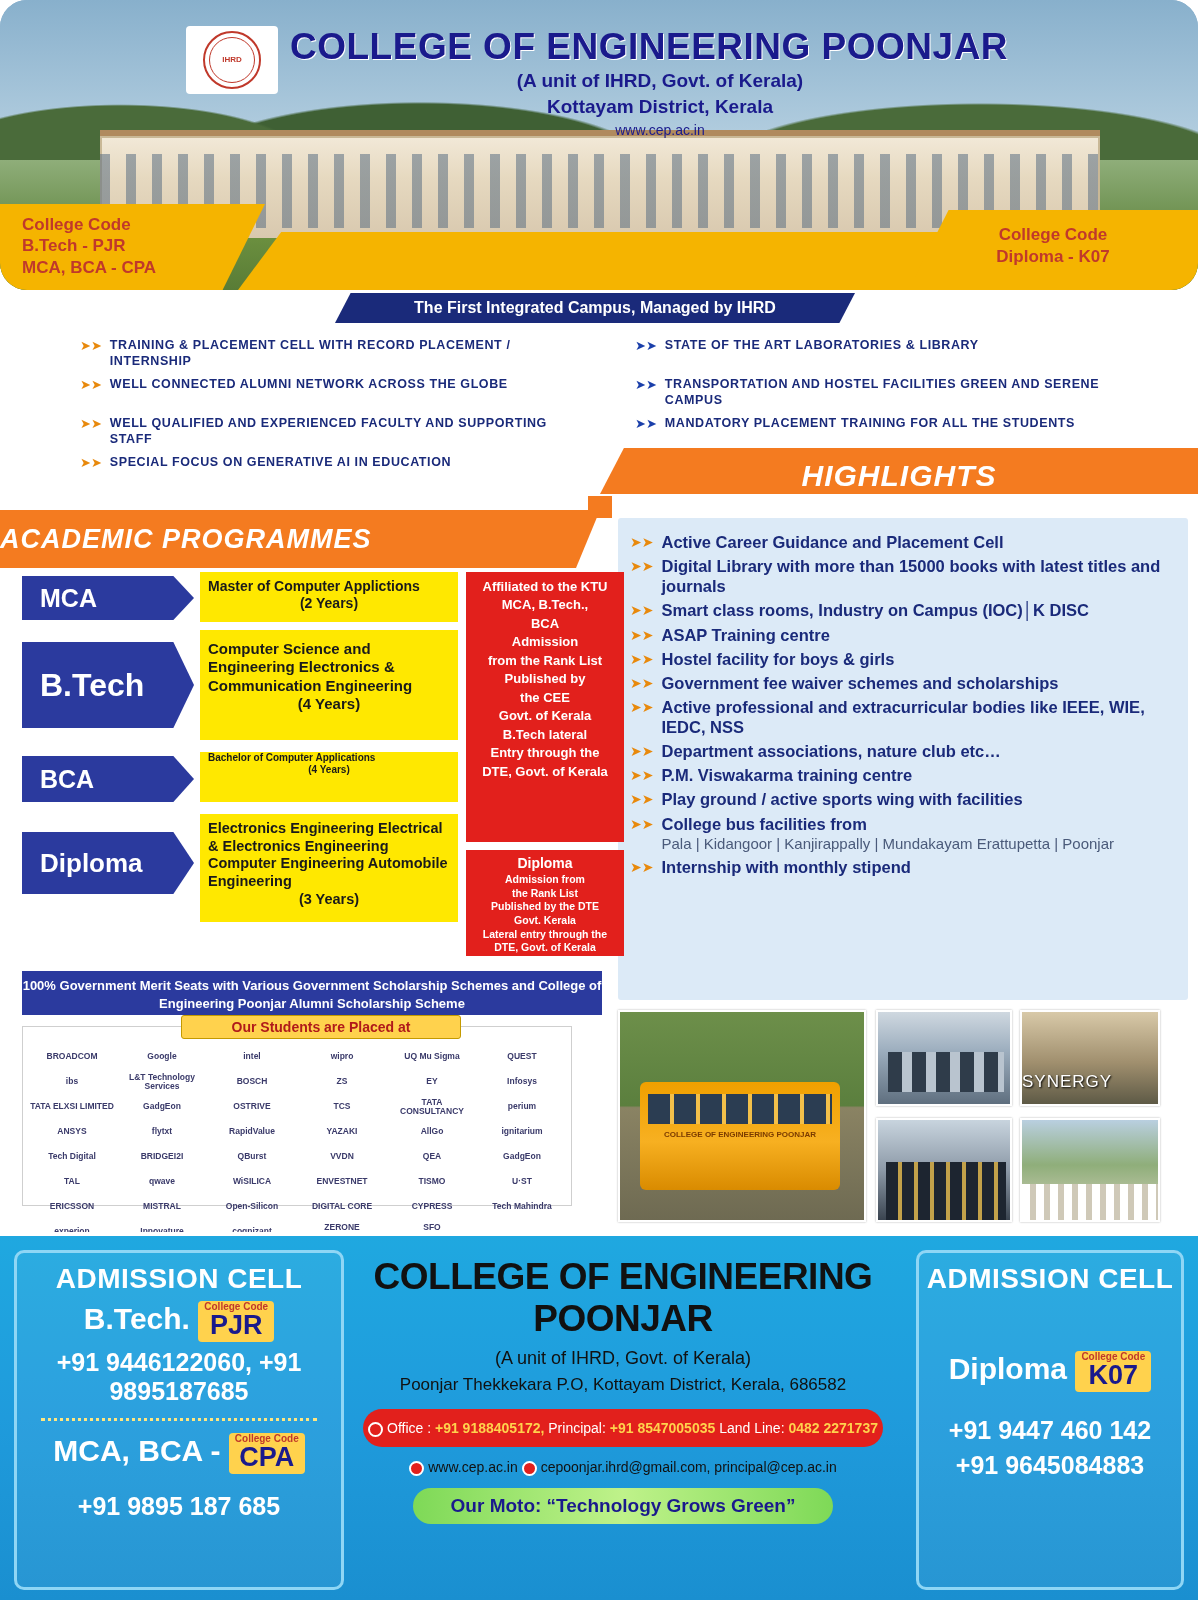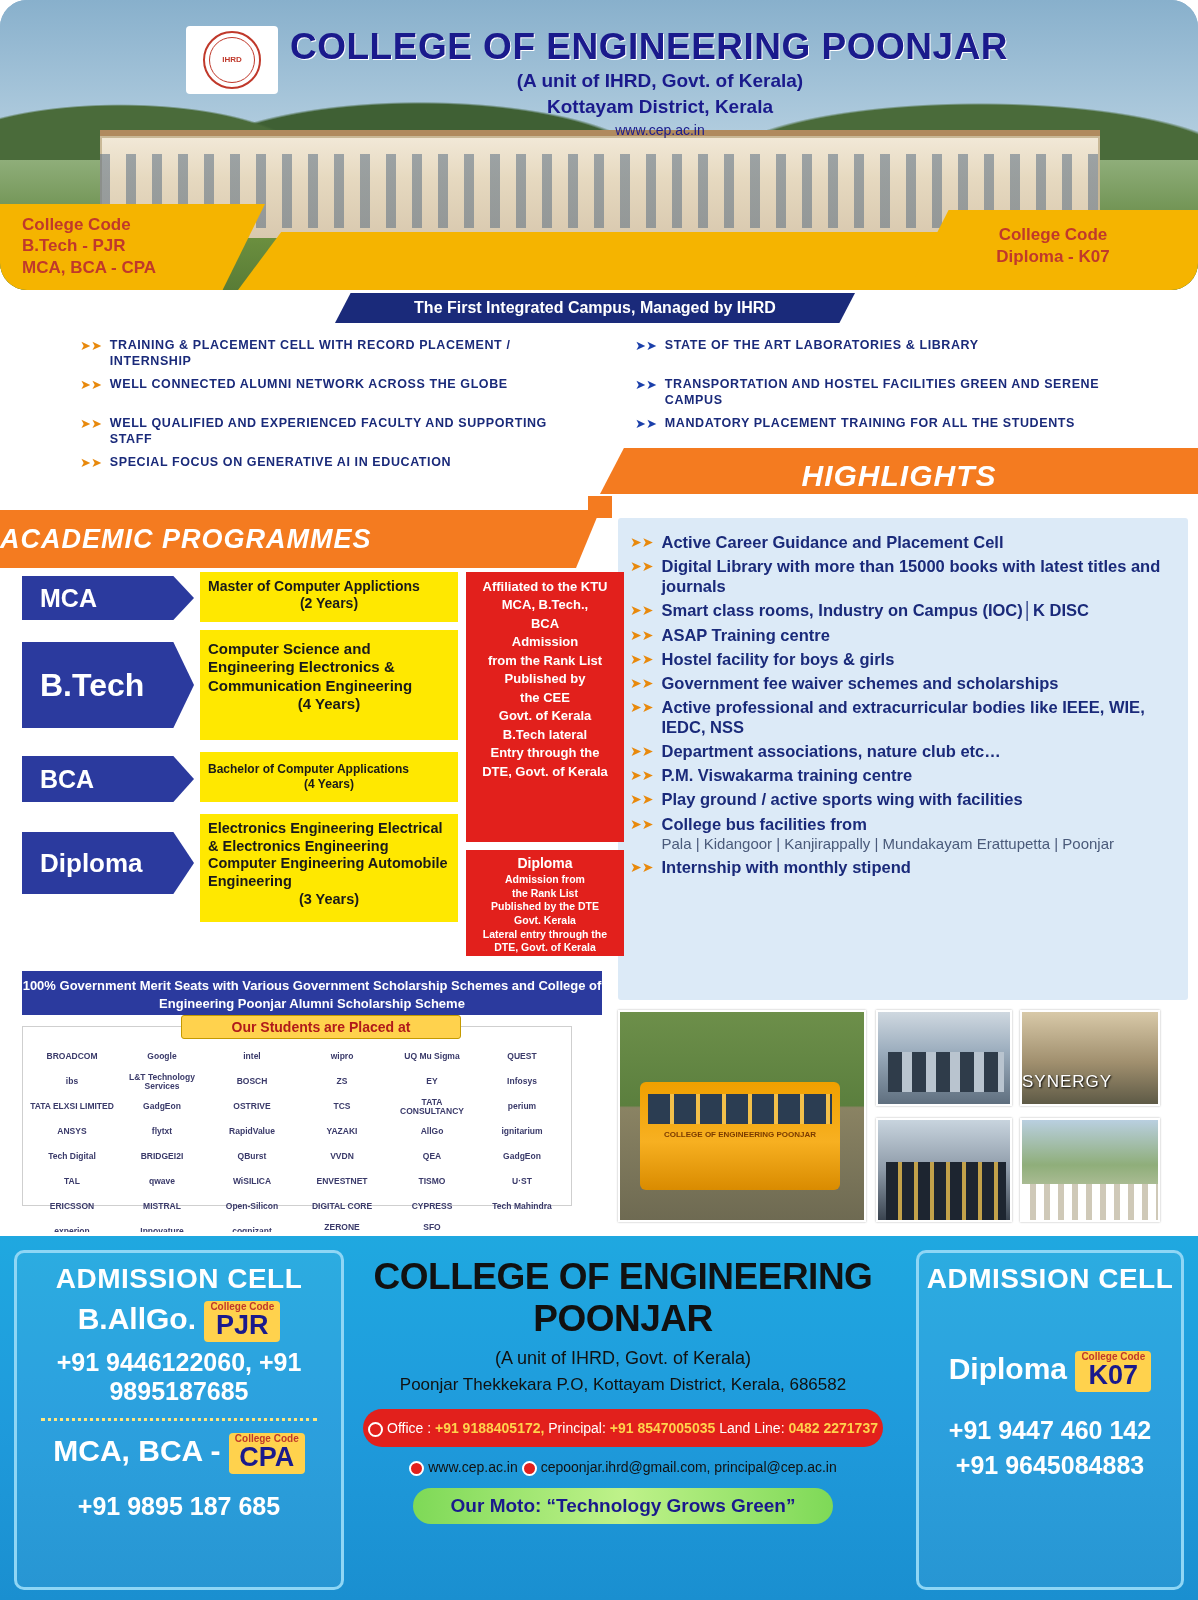--- a/index.html
+++ b/index.html
@@ -404,21 +404,21 @@
   <div class="prog-row" style="height:116px;">
     <div class="prog-tag" style="height:86px; top:12px; font-size:32px;">B.Tech</div>
     <div class="prog-desc" style="height:110px; font-size:15px; padding-top:10px;">
       <div>Computer Science and Engineering Electronics &amp; Communication Engineering</div>
       <div style="text-align:center;">(4 Years)</div>
     </div>
   </div>
 
   <div class="prog-row" style="height:56px;">
     <div class="prog-tag" style="height:46px; top:4px; font-size:25px;">BCA</div>
-    <div class="prog-desc" style="height:50px; font-size:12px; padding-top:10px;">
+    <div class="prog-desc" style="height:50px; font-size:10px; padding-top:0;">
       <div>Bachelor of Computer Applications</div>
       <div style="text-align:center;">(4 Years)</div>
     </div>
   </div>
 
   <div class="prog-row" style="height:110px;">
     <div class="prog-tag" style="height:62px; top:18px; font-size:26px;">Diploma</div>
     <div class="prog-desc" style="height:108px; font-size:14.5px;">
       <div>Electronics Engineering Electrical &amp; Electronics Engineering Computer Engineering Automobile Engineering</div>
       <div style="text-align:center;">(3 Years)</div>
@@ -515,21 +515,21 @@
   <div class="label">SYNERGY</div>
 </div>
 <div class="photo ph-grad"></div>
 <div class="photo ph-cam"></div>
 
 <div class="footer">
 
   <div class="adm-box adm-left">
     <div class="adm-title">ADMISSION CELL</div>
     <div class="adm-line">
-      <span>B.AllGo.</span>
+      <span>B.Tech.</span>
       <span class="code-badge">
         <span class="cc">College Code</span>
         <span class="cv">PJR</span>
       </span>
     </div>
     <div class="adm-phone">+91 9446122060, +91 9895187685</div>
     <div class="dotted"></div>
     <div class="adm-line">
       <span>MCA, BCA -</span>
       <span class="code-badge">

